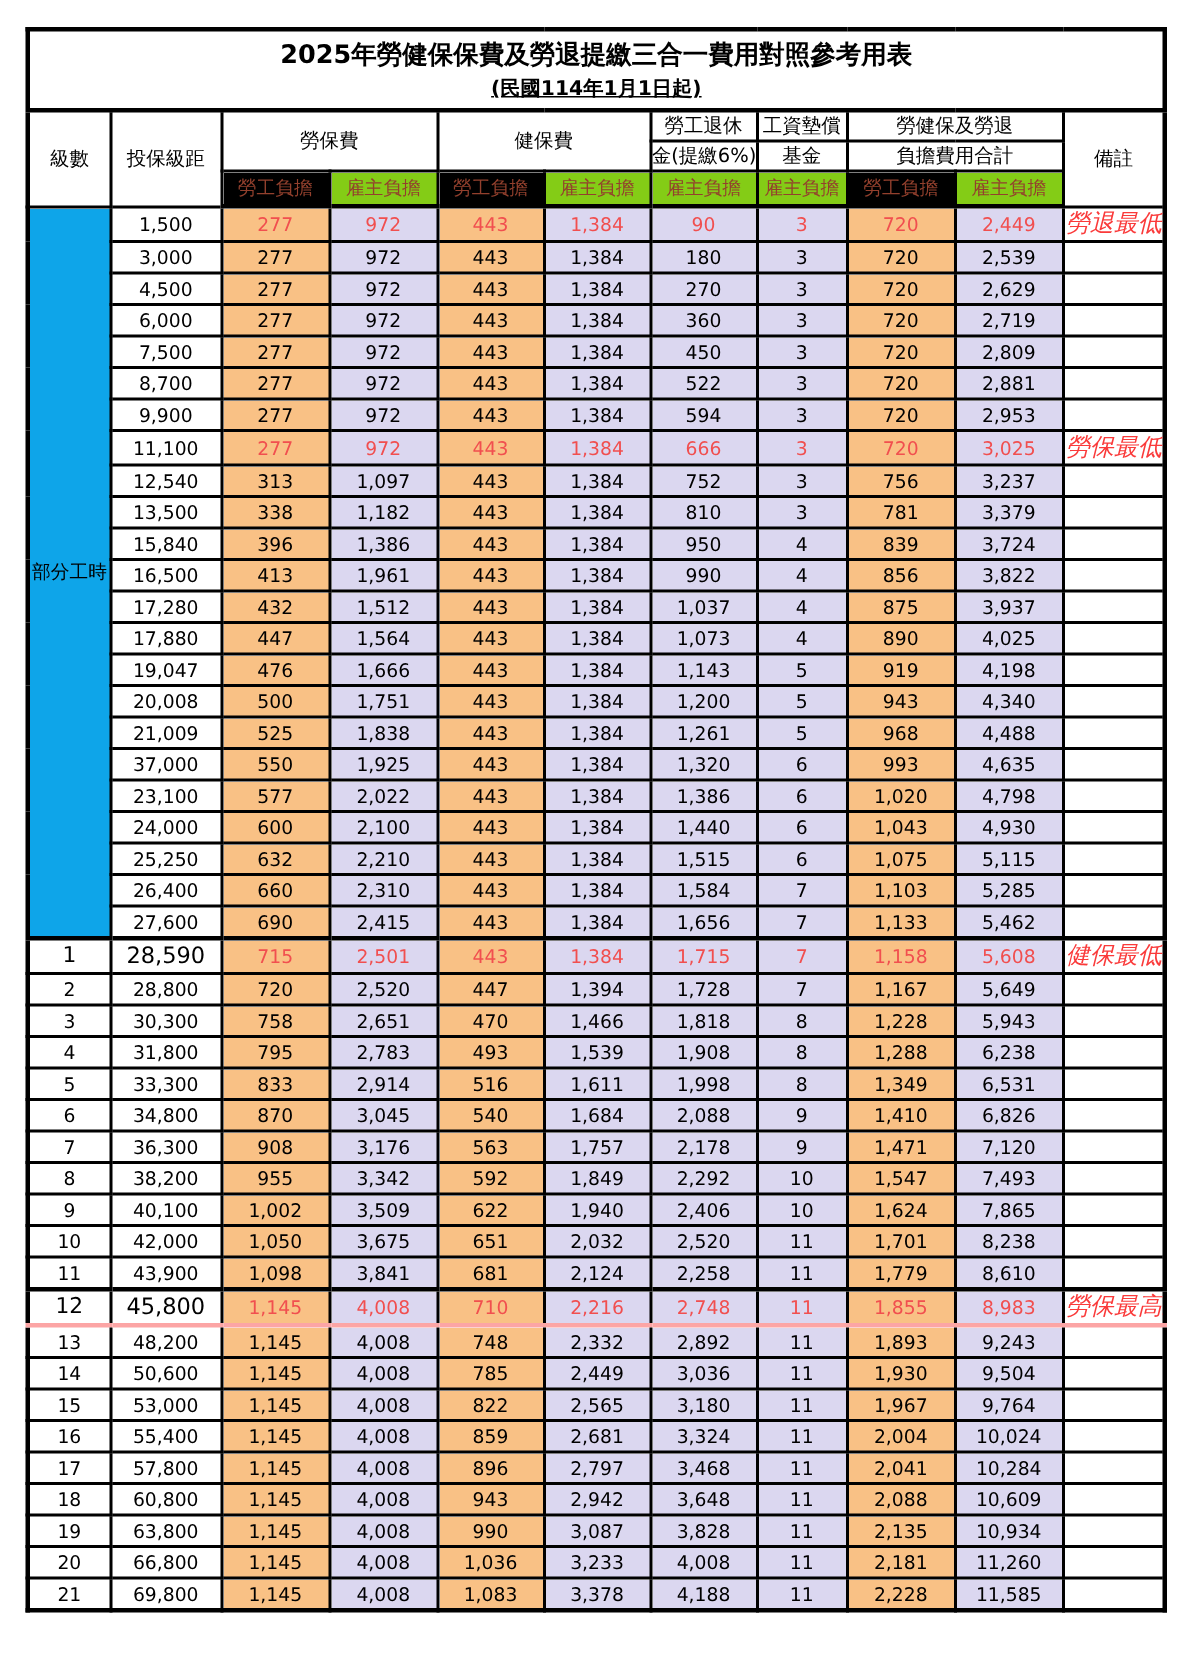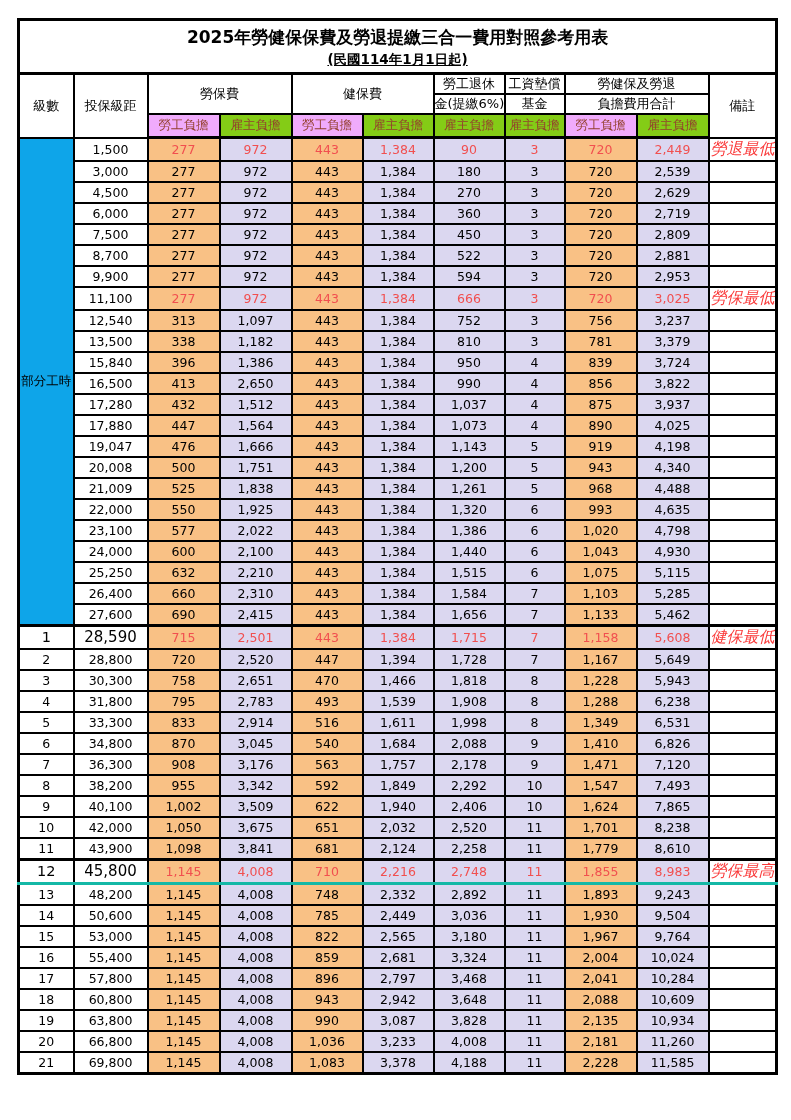--- a/index.html
+++ b/index.html
@@ -29,37 +29,37 @@
   
   .title-cell { border-bottom: 3px solid #000; padding: 4px 0 3px 0; background: #fff; }
   .title-main { font-size: 17px; font-weight: bold; line-height: 24px; }
   .title-sub  { font-size: 13.5px; font-weight: bold; line-height: 20px; text-decoration: underline; }
 
   
   thead th { font-size: 13px; background: #fff; }
   tr.hrow-a th { height: 17px; }
   tr.hrow-b th { height: 18px; }
   tr.hrow-sub th { height: 21px; font-size: 12.5px; border-bottom: 3px solid #000; }
-  th.h-emp { background: #f0abfc; color: #93402D; }
+  th.h-emp { background: #000000; color: #93402D; }
   th.h-er  { background: #84cc16; color: #93402D; }
 
   
   tbody td { height: 19px; font-size: 12.5px; }
   td.emp { background: #F9C185; }
   td.er  { background: #DBD7F0; }
   td.level, td.bracket { background: #fff; font-size: 12.5px; }
   td.level-merged { background: #0ea5e9; font-size: 12.5px; letter-spacing: 0; }
   td.remark { background: #fff; font-size: 16px; padding: 0 1px; font-style: italic; }
 
   tr.red-row td.emp, tr.red-row td.er { color: #F14F4F; }
   tr.red-row td.remark { color: #FA3A3A; }
   tr.big-row td.level { font-size: 14.5px; }
   tr.big-row td.bracket { font-size: 15px; }
   tr.sep-top td { border-top: 3px solid #000; }
-  tr.sep-bottom td { border-bottom: 3px solid #14b8a6; }
+  tr.sep-bottom td { border-bottom: 3px solid #fca5a5; }
 </style>
 </head>
 <body>
 
 <div class="sheet">
   <table class="fee-table">
     <colgroup>
       <col style="width:55px">
         <col style="width:74px">
       <col style="width:72px">
@@ -235,21 +235,21 @@
           <td class="er">1,384</td>
           <td class="er">950</td>
           <td class="er">4</td>
           <td class="emp">839</td>
           <td class="er">3,724</td>
           <td class="remark"></td>
         </tr>
         <tr>
           <td class="bracket">16,500</td>
           <td class="emp">413</td>
-          <td class="er">2,650</td>
+          <td class="er">1,961</td>
           <td class="emp">443</td>
           <td class="er">1,384</td>
           <td class="er">990</td>
           <td class="er">4</td>
           <td class="emp">856</td>
           <td class="er">3,822</td>
           <td class="remark"></td>
         </tr>
         <tr>
           <td class="bracket">17,280</td>
@@ -305,21 +305,21 @@
           <td class="er">1,838</td>
           <td class="emp">443</td>
           <td class="er">1,384</td>
           <td class="er">1,261</td>
           <td class="er">5</td>
           <td class="emp">968</td>
           <td class="er">4,488</td>
           <td class="remark"></td>
         </tr>
         <tr>
-          <td class="bracket">22,000</td>
+          <td class="bracket">37,000</td>
           <td class="emp">550</td>
           <td class="er">1,925</td>
           <td class="emp">443</td>
           <td class="er">1,384</td>
           <td class="er">1,320</td>
           <td class="er">6</td>
           <td class="emp">993</td>
           <td class="er">4,635</td>
           <td class="remark"></td>
         </tr>

